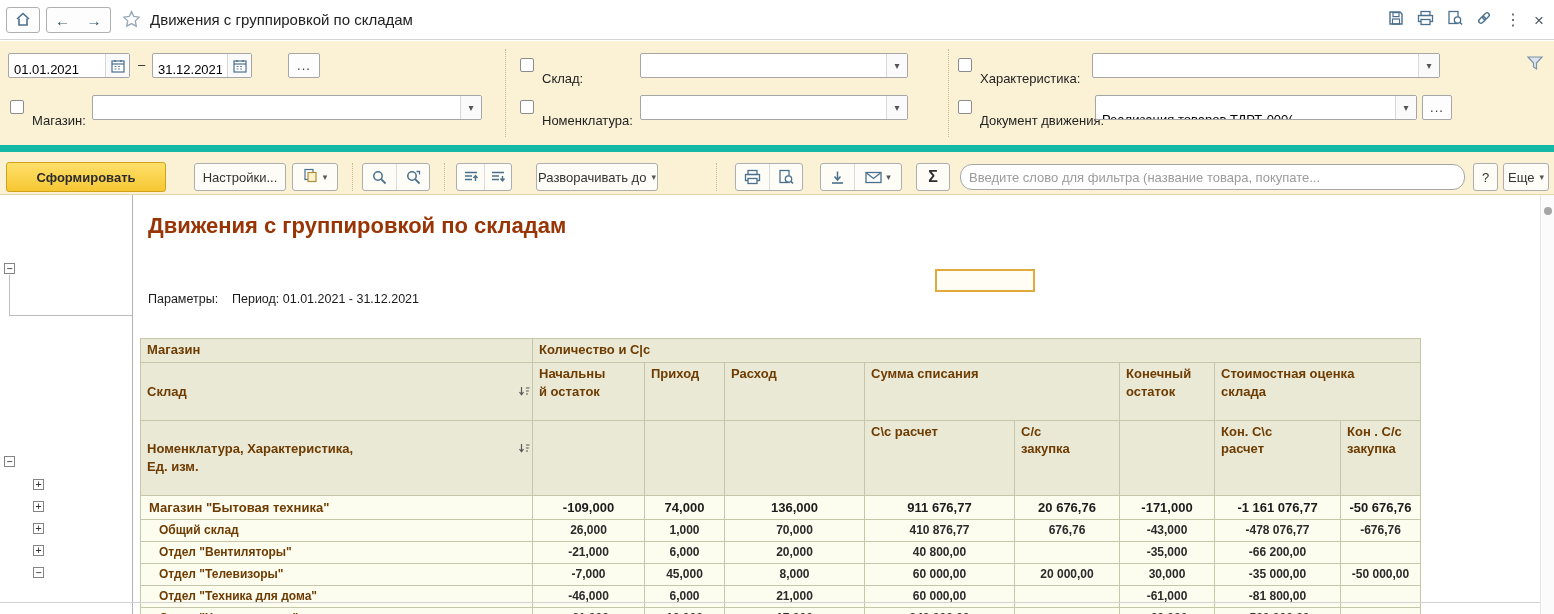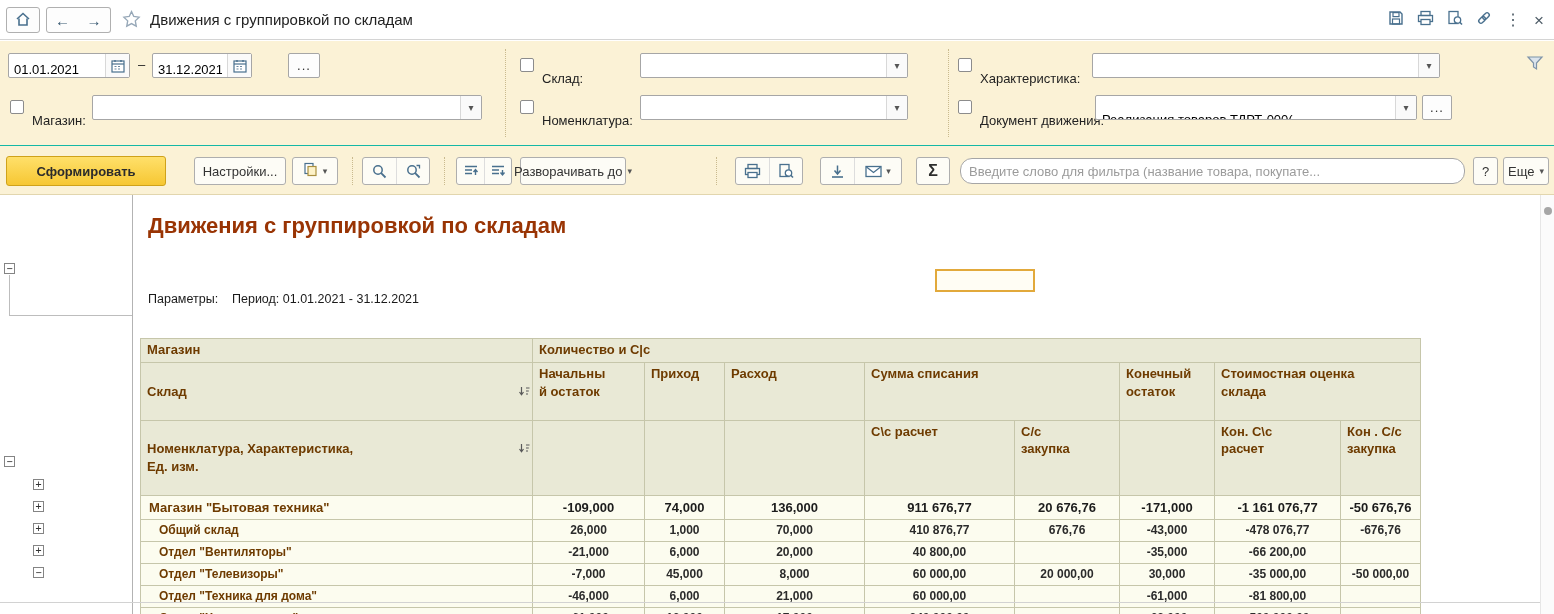--- a/index.html
+++ b/index.html
@@ -26,21 +26,21 @@
   .combo{position:absolute;top:0;height:25px;background:#fff;border:1px solid #a6a6a6;border-radius:2px;display:flex;align-items:stretch;overflow:hidden}
   .combo .val{flex:1;min-width:0;padding:16px 6px;font-size:13px;color:#000;white-space:nowrap;overflow:hidden}
   .combo .arr{width:21px;display:flex;align-items:center;justify-content:center;color:#555;font-size:10px;border-left:1px solid #d8d8d8;cursor:pointer;background:#fafafa}
   .chk{position:absolute;top:5px;width:14px;height:14px;border:1px solid #8c8c8c;border-radius:2px;background:#fff;cursor:pointer}
   .flabel{position:absolute;top:18px;font-size:13px;color:#222;white-space:nowrap}
   .dash{position:absolute;top:4px;font-size:13px;color:#222}
   .dots-btn{position:absolute;top:0;height:25px;border:1px solid #a6a6a6;border-radius:2px;background:#fdfdfd;
             display:flex;align-items:center;justify-content:center;font-size:13px;color:#333;cursor:pointer;letter-spacing:1px}
 
   
-  .toolbar{position:absolute;left:0;top:145px;width:1554px;height:50px;background:#fbf2d6;border-top:1px solid #14b8a6;border-bottom:1px solid #e2d6ae}
+  .toolbar{position:absolute;left:0;top:145px;width:1554px;height:50px;background:#fbf2d6;border-top:7px solid #14b8a6;border-bottom:1px solid #e2d6ae}
   .t-btn{position:absolute;top:11px;height:28px;border:1px solid #aeaeae;border-radius:3px;background:#fdfcf6;
          display:flex;align-items:center;justify-content:center;gap:5px;font-size:13px;color:#333;cursor:pointer;white-space:nowrap}
   .t-generate{top:10px;height:30px;background:linear-gradient(#ffe06a,#f6c733);border:1px solid #cfa21a;font-weight:bold;color:#2b2b2b;border-radius:3px}
   .t-group{position:absolute;top:11px;height:28px;border:1px solid #aeaeae;border-radius:3px;background:#fdfcf6;display:flex}
   .t-group .gi{width:33px;display:flex;align-items:center;justify-content:center;cursor:pointer}
   .t-group .gi + .gi{border-left:1px solid #ddd}
   .t-sep{position:absolute;top:11px;height:28px;border-left:1px dotted #c9ba8e}
   .t-input{position:absolute;top:12px;height:26px;border:1px solid #a6a6a6;border-radius:12px;background:#fff;
            font:13px "Liberation Sans",sans-serif;padding:0 8px;color:#000}
   .t-input::placeholder{color:#9b9b9b}
@@ -250,21 +250,21 @@
           </svg>
       </span>
       <span class="gi" style="width:27px">
         <svg width="16" height="14" viewBox="0 0 16 14">
             <path d="M2 2.5 h12 M2 6 h7 M2 9.5 h7" stroke="#49708e" stroke-width="1.4"></path>
             <path d="M12.5 6 v5 M10.5 8.5 l2 2.5 2 -2.5" fill="none" stroke="#49708e" stroke-width="1.4"></path>
           </svg>
       </span>
     </div>
 
-    <button class="t-btn" style="left:520px;width:106px">
+    <button class="t-btn" style="left:536px;width:122px">
       <span>Разворачивать до</span>
       <span class="ddarr">▾</span>
     </button>
 
     <div class="t-sep" style="left:716px"></div>
 
     <div class="t-group" style="left:735px">
       <span class="gi">
         <svg width="17" height="16" viewBox="0 0 17 16">
             <rect x="4" y="1.5" width="9" height="4" fill="none" stroke="#49708e" stroke-width="1.3"></rect>

